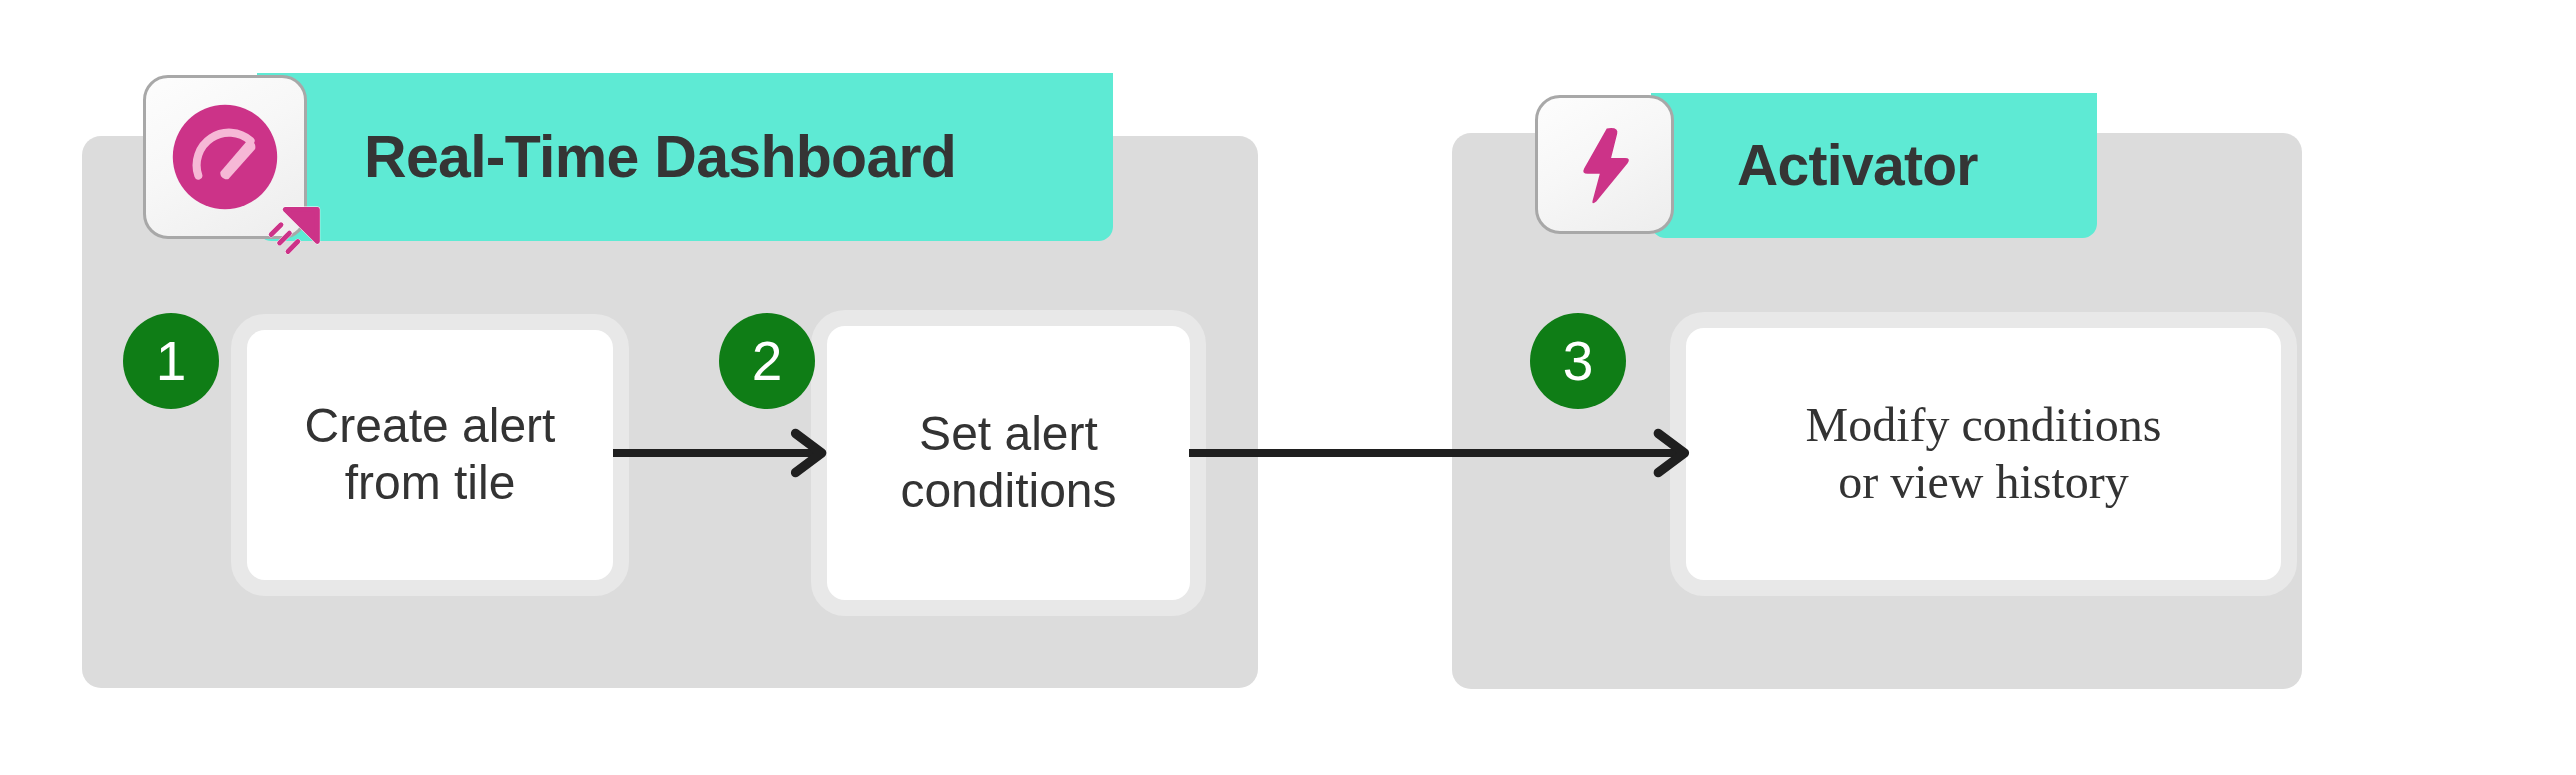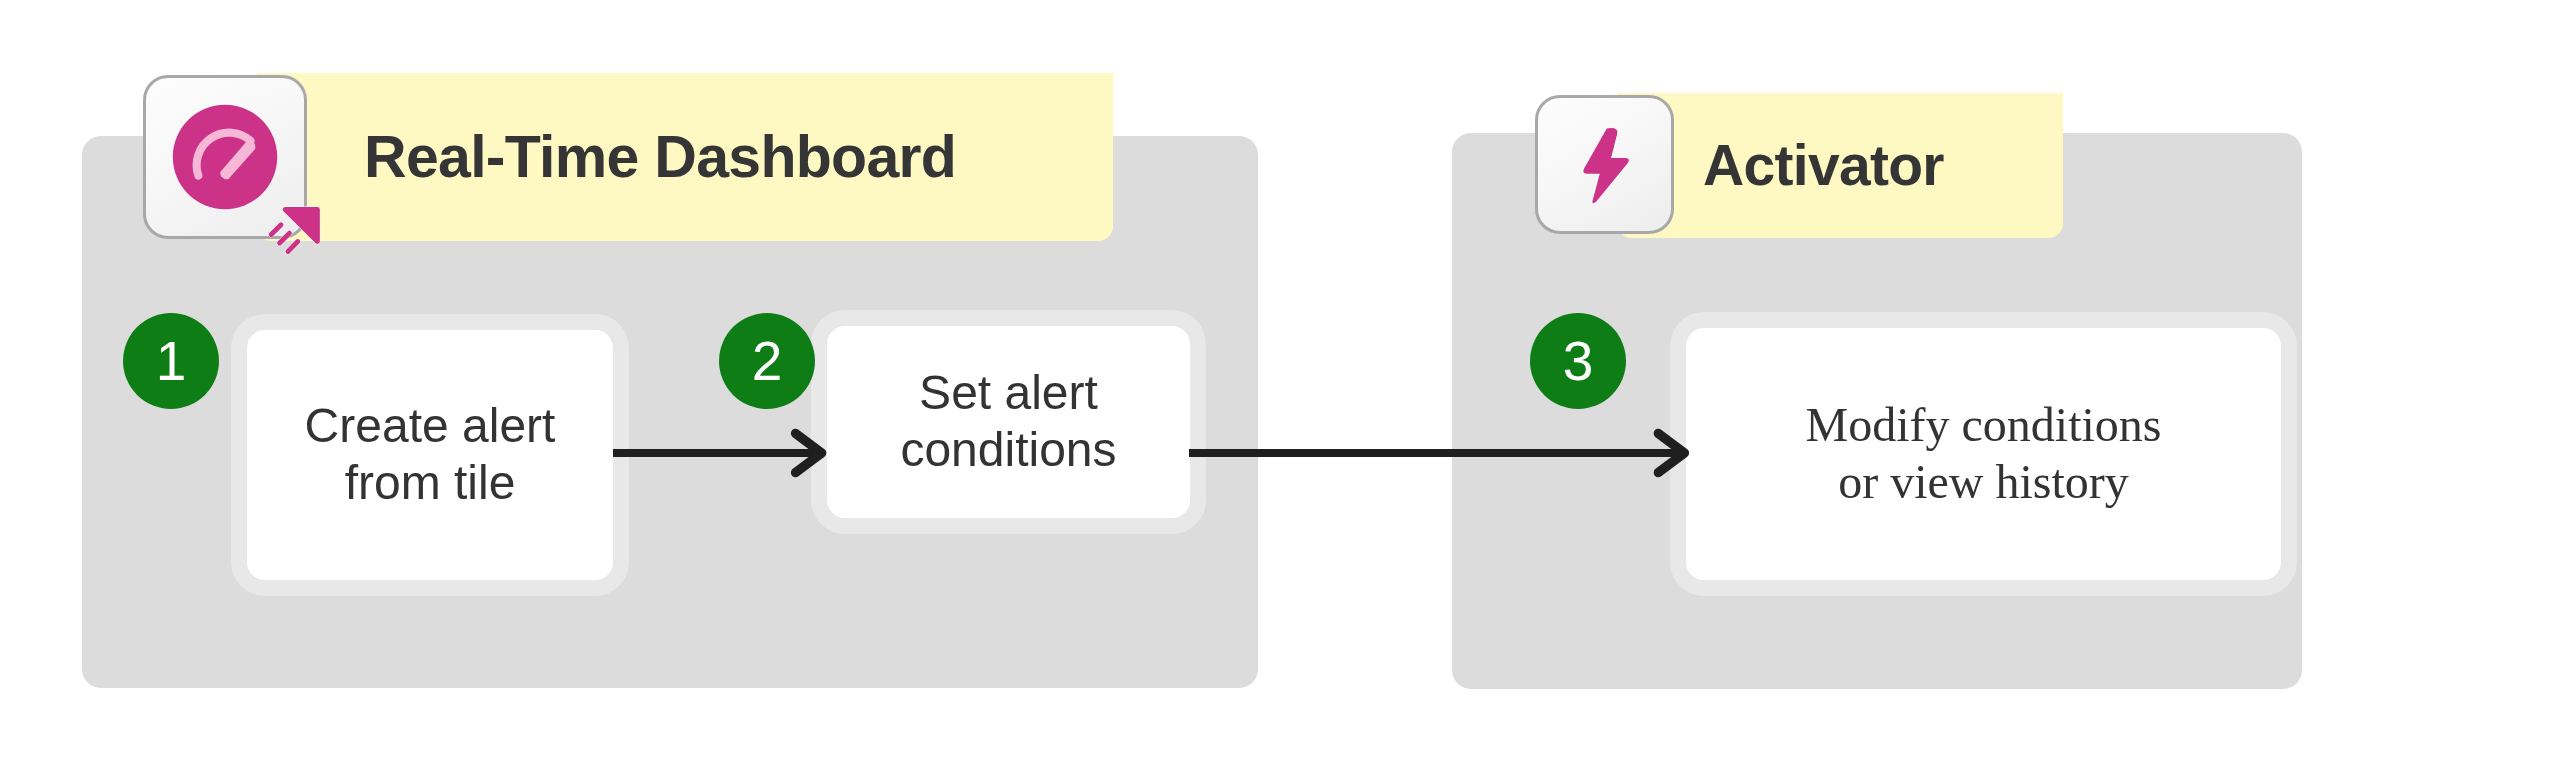--- a/index.html
+++ b/index.html
@@ -58,33 +58,33 @@
     right: -26px;
     bottom: -27.6px;
     width: 70px;
     height: 70px;
     z-index: 31;
   }
 
   
   .title-chip {
     position: absolute;
-    background: #fef9c3;
+    background: #5eead4;
     display: flex;
     align-items: center;
     z-index: 20;
     box-sizing: border-box;
   }
   #chip-dashboard {
     left: 257px; top: 73px; width: 856px; height: 168px;
     border-radius: 0 0 14.5px 14.5px;
     padding-left: 107px;
   }
   #chip-activator {
-    left: 1617px; top: 93px; width: 446px; height: 145px;
+    left: 1651px; top: 93px; width: 446px; height: 145px;
     border-radius: 0 0 14.5px 14.5px;
     padding-left: 86px;
   }
   .group-title {
     font-size: 59px;
     font-weight: bold;
     color: #353535;
     letter-spacing: -0.7px;
     white-space: nowrap;
     line-height: 1;
@@ -104,21 +104,21 @@
     z-index: 10;
   }
   .step-text {
     font-size: 48px;
     color: #333333;
     line-height: 1.18;
     padding: 0 19px;
     white-space: pre-line;
   }
   #step-box-1 { left: 247px;  top: 330px; width: 366px; height: 250px; }
-  #step-box-2 { left: 827px; top: 326px; width: 363px; height: 192px; }
+  #step-box-2 { left: 827px; top: 326px; width: 363px; height: 274px; }
   #step-box-3 { left: 1686px; top: 328px; width: 595px; height: 252px; font-family: Liberation Serif, serif; }
 
   
   .step-badge {
     position: absolute;
     width: 96px;
     height: 96px;
     border-radius: 50%;
     background: #0f7d16;
     color: #ffffff;

